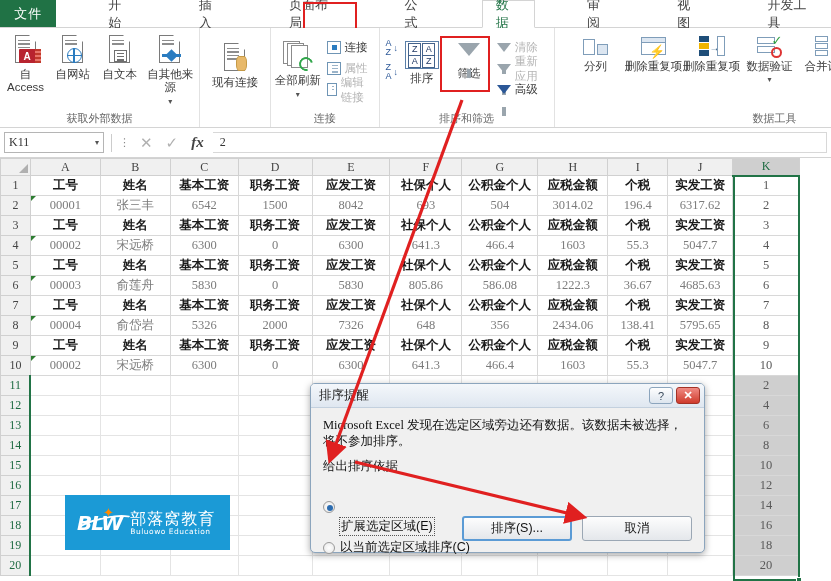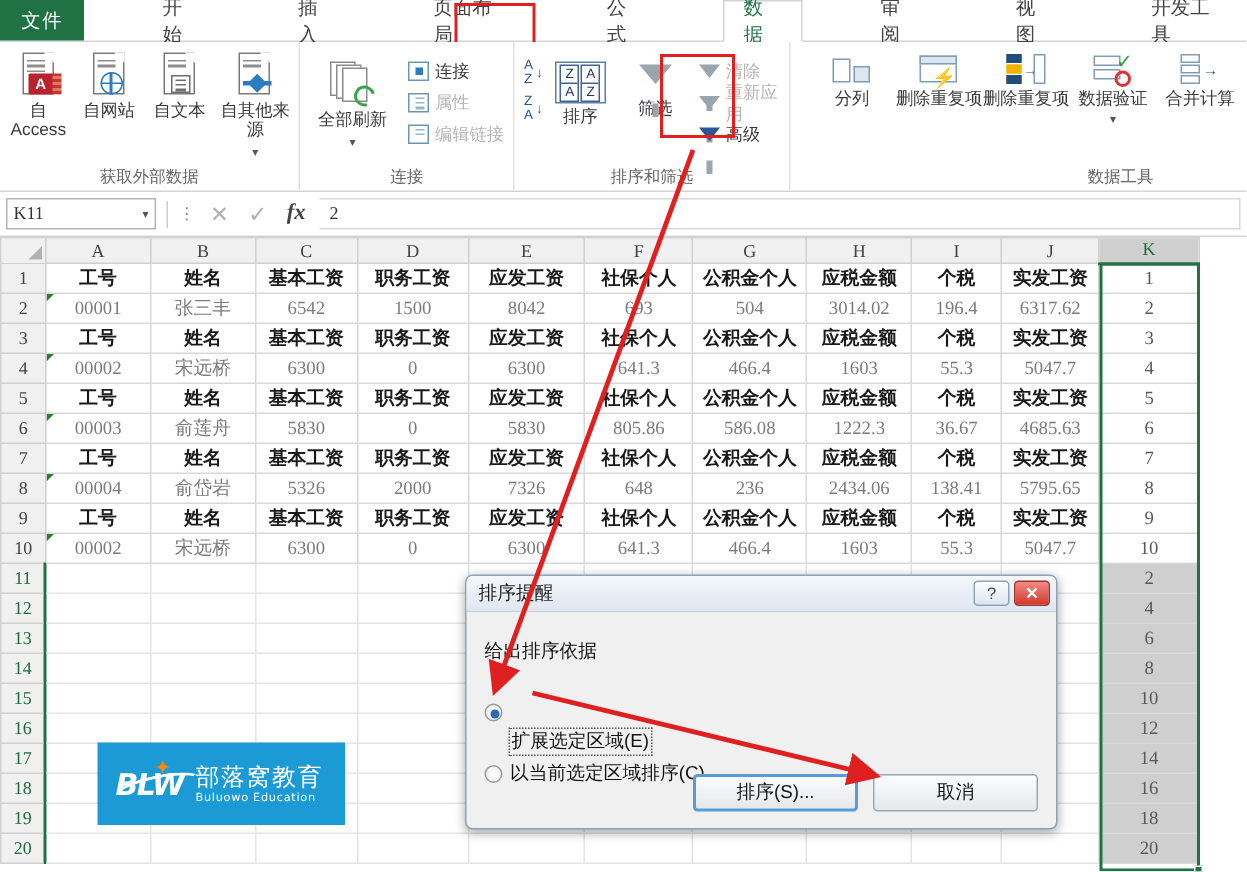--- a/index.html
+++ b/index.html
@@ -353,20 +353,38 @@
             </div>
           <div class="diamond"></div>
         </div>
         <div class="lbl">自其他来源</div>
         <div class="dropcaret">▾</div>
       </div>
     </div>
     <div class="group-label">获取外部数据</div>
   </div>
 
+  <div class="group" style="width:74px">
+    <div class="group-items">
+      <div class="bigbtn wide" style="margin-top:8px">
+        <div class="docicon">
+          <div class="page"></div>
+            <div class="lines">
+              <i></i>
+              <i></i>
+              <i></i>
+              <i></i>
+            </div>
+          <div class="cylinder"></div>
+        </div>
+        <div class="lbl">现有连接</div>
+      </div>
+    </div>
+    <div class="group-label"></div>
+  </div>
 
   <div class="group" style="width:145px">
     <div class="group-items">
       <div class="bigbtn wide" style="margin-top:6px">
         <div class="refresh-stack">
           <div class="p p1"></div>
             <div class="p p2"></div>
             <div class="p p3"></div>
           <div class="refresh-arrow"></div>
         </div>
@@ -661,21 +679,21 @@
           <td style="border: none;"></td>
         </tr>
         <tr>
           <th class="rowhdr">8</th>
           <td class="cell datarow note">00004</td>
           <td class="cell datarow">俞岱岩</td>
           <td class="cell datarow">5326</td>
           <td class="cell datarow">2000</td>
           <td class="cell datarow">7326</td>
           <td class="cell datarow">648</td>
-          <td class="cell datarow">236</td>
+          <td class="cell datarow">356</td>
           <td class="cell datarow">2434.06</td>
           <td class="cell datarow">138.41</td>
           <td class="cell datarow">5795.65</td>
           <td class="cell kcol">8</td>
           <td style="border: none;"></td>
         </tr>
         <tr>
           <th class="rowhdr">9</th>
           <td class="cell hdrrow">工号</td>
           <td class="cell hdrrow">姓名</td>
@@ -873,20 +891,21 @@
   </div>
 </div>
 
 <div class="dialog">
   <div class="dlg-title">
     <span class="t">排序提醒</span>
     <span class="dlg-btn">?</span>
     <span class="dlg-btn close">✕</span>
   </div>
   <div class="dlg-body">
+    <div class="dlg-msg">Microsoft Excel 发现在选定区域旁边还有数据。该数据未被选择，将不参加排序。</div>
     <div class="dlg-sub">给出排序依据</div>
     <div class="radio-row focus">
       <span class="radio on"></span>
       <span class="rl">扩展选定区域(E)</span>
     </div>
     <div class="radio-row">
       <span class="radio"></span>
       <span class="rl">以当前选定区域排序(C)</span>
     </div>
   </div>

